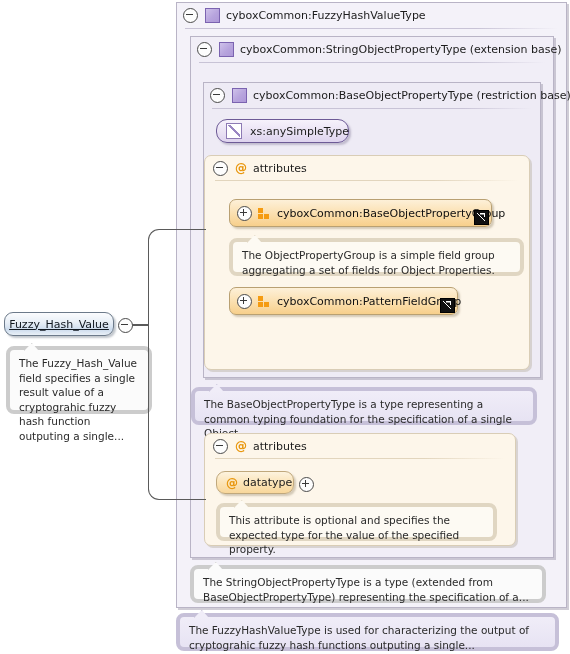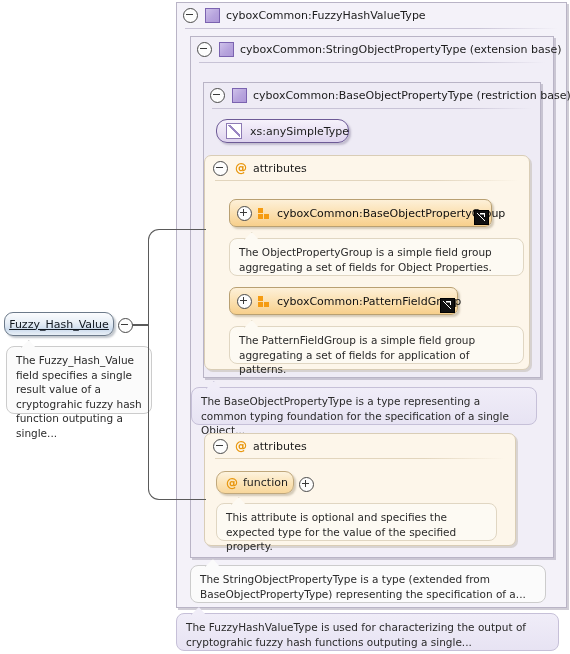--- a/index.html
+++ b/index.html
@@ -148,21 +148,21 @@
   }
   .ico-simple::after{
     content:"";position:absolute;left:1px;top:1px;right:1px;bottom:1px;
     background:linear-gradient(45deg,transparent 48%,#9a86c2 48%,#9a86c2 62%,transparent 62%);
   }
   .stadium-label{font-size:11px;color:#1c1c1c;}
 
   
   .doc{
     position:absolute;box-sizing:border-box;
-    border:1px solid #d946ef;
+    border:4px solid #d946ef;
     border-radius:8px;
     background:#fcfcfc;
     padding:6px 9px 5px 9px;
     font-size:10.5px;line-height:14.5px;color:#2a2a2a;
   }
   .doc .tail{
     position:absolute;left:14px;top:-7px;
     width:14px;height:7px;
     background:inherit;
     border-left:1px solid #cfcfcf;
@@ -268,42 +268,38 @@
     <span class="expander plus"></span>
     <span class="ico-group">
       <i class="a"></i>
         <i class="b"></i>
         <i class="c"></i>
     </span>
     <span class="group-label">cyboxCommon:PatternFieldGroup</span>
     <span class="ico-extlink"></span>
   </div>
 
-  <div class="doc cream" style="left:229px;top:326px;width:295px;height:38px;">
-    <span class="tail"></span>
-    <span>The PatternFieldGroup is a simple field group aggregating a set of fields for application of patterns.</span>
-  </div>
 
   <div class="doc lilac" style="left:191px;top:387px;width:346px;height:38px;">
     <span class="tail"></span>
     <span>The BaseObjectPropertyType is a type representing a common typing foundation for the specification of a single Object...</span>
   </div>
 
   <div class="attrpanel" style="left:204px;top:433px;width:312px;height:113px;">
     <div class="attr-head">
       <span class="expander"></span>
       <span class="ico-at">@</span>
       <span class="attr-label">attributes</span>
     </div>
     <div class="attr-sep"></div>
   </div>
 
   <div class="attrpill" style="left:216px;top:471px;width:78px;height:23px;">
     <span class="ico-at">@</span>
-    <span class="attr-label">function</span>
+    <span class="attr-label">datatype</span>
   </div>
   <span class="expander plus" style="left:299px;top:477px;position:absolute;"></span>
 
   <div class="doc gray" style="left:190px;top:565px;width:356px;height:38px;">
     <span class="tail"></span>
     <span>The StringObjectPropertyType is a type (extended from BaseObjectPropertyType) representing the specification of a...</span>
   </div>
 
   <div class="doc cream" style="left:216px;top:503px;width:281px;height:38px;">
     <span class="tail"></span>

